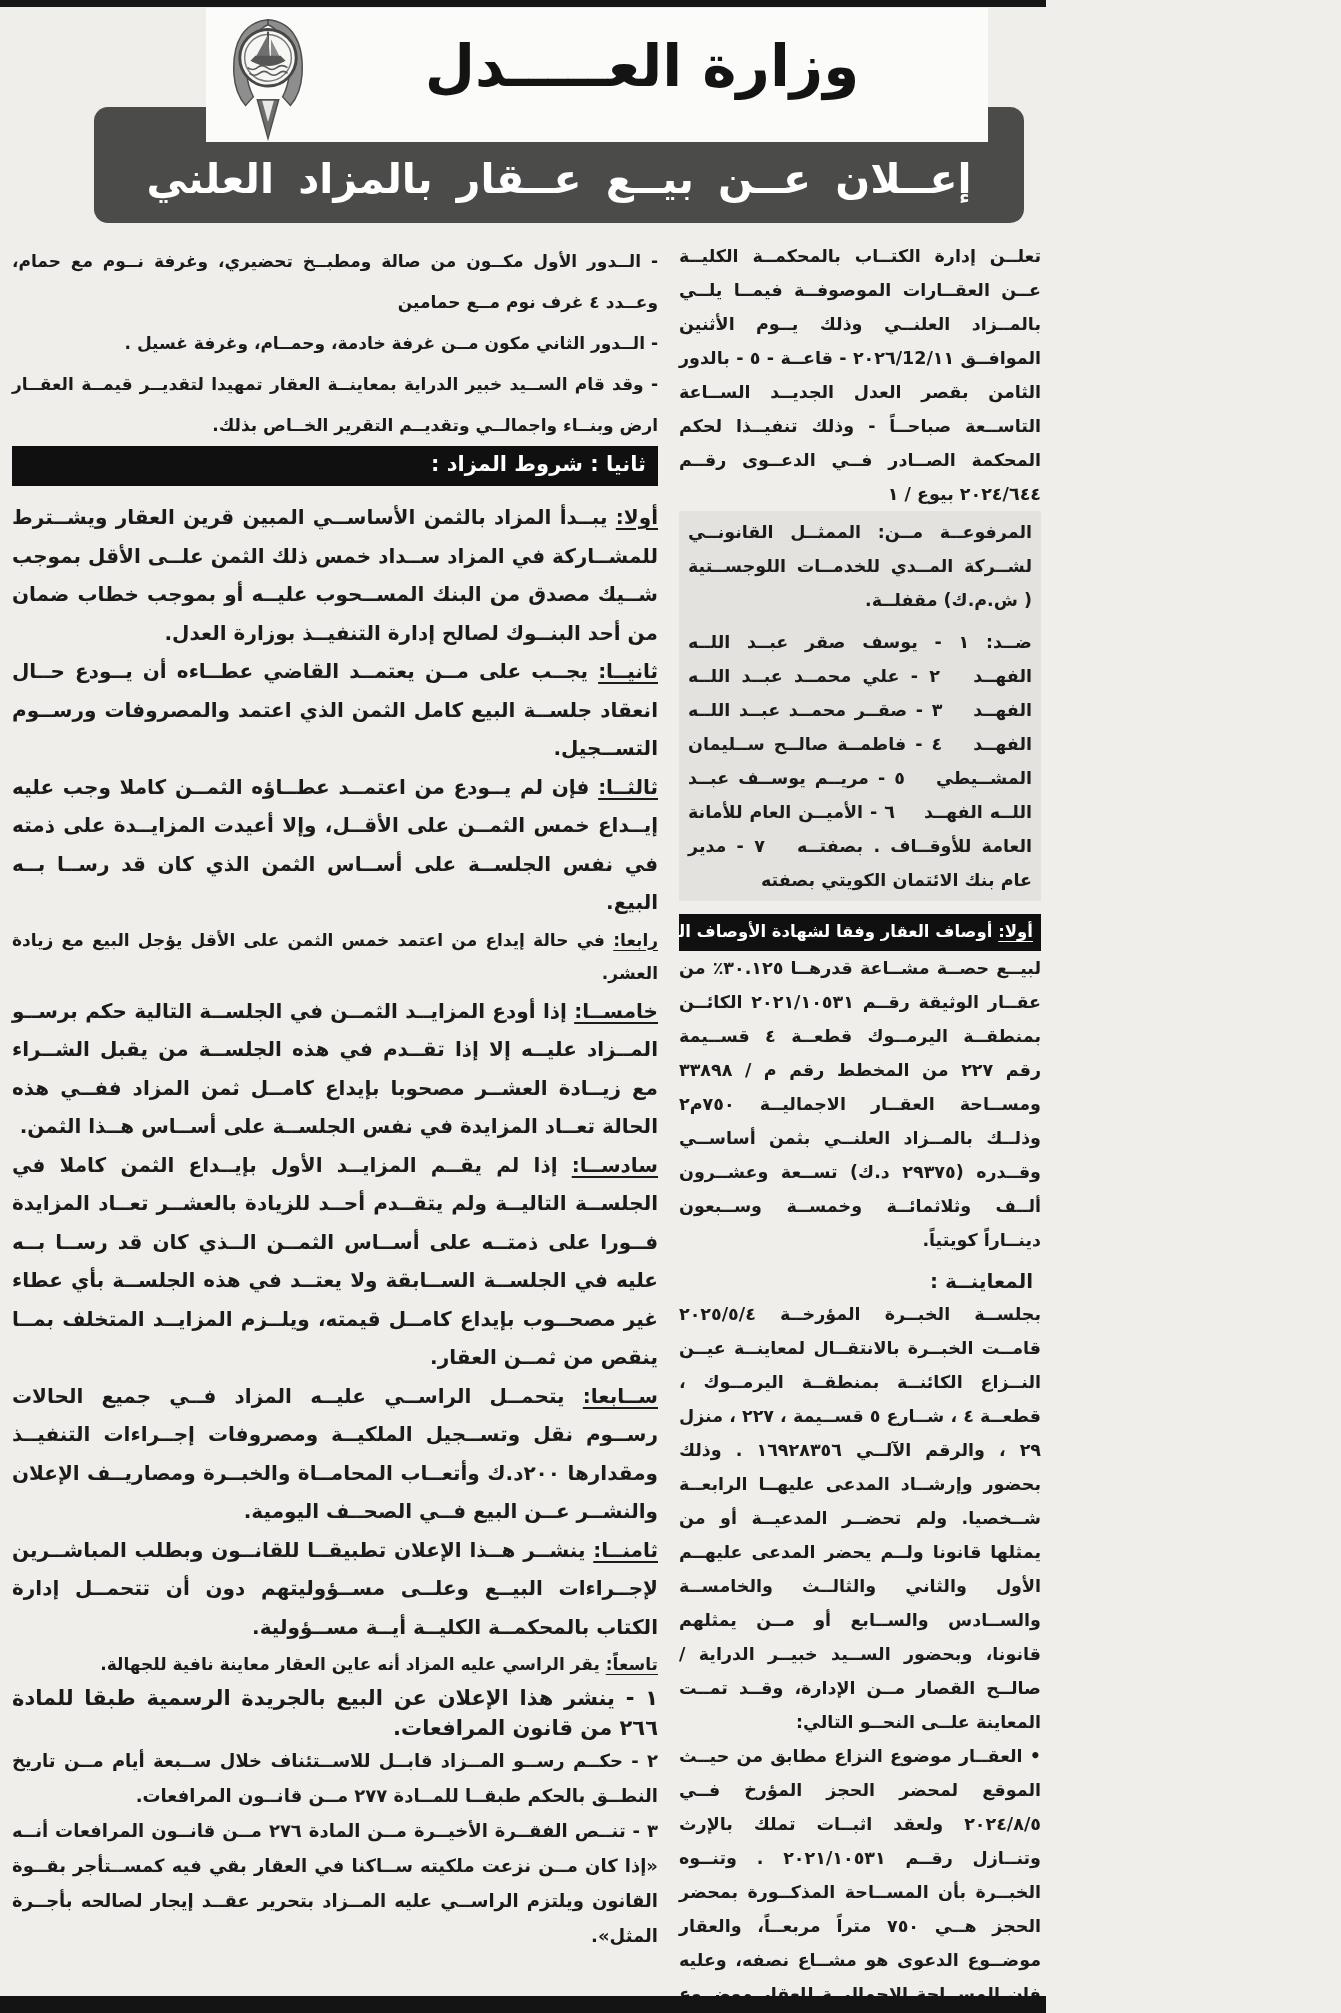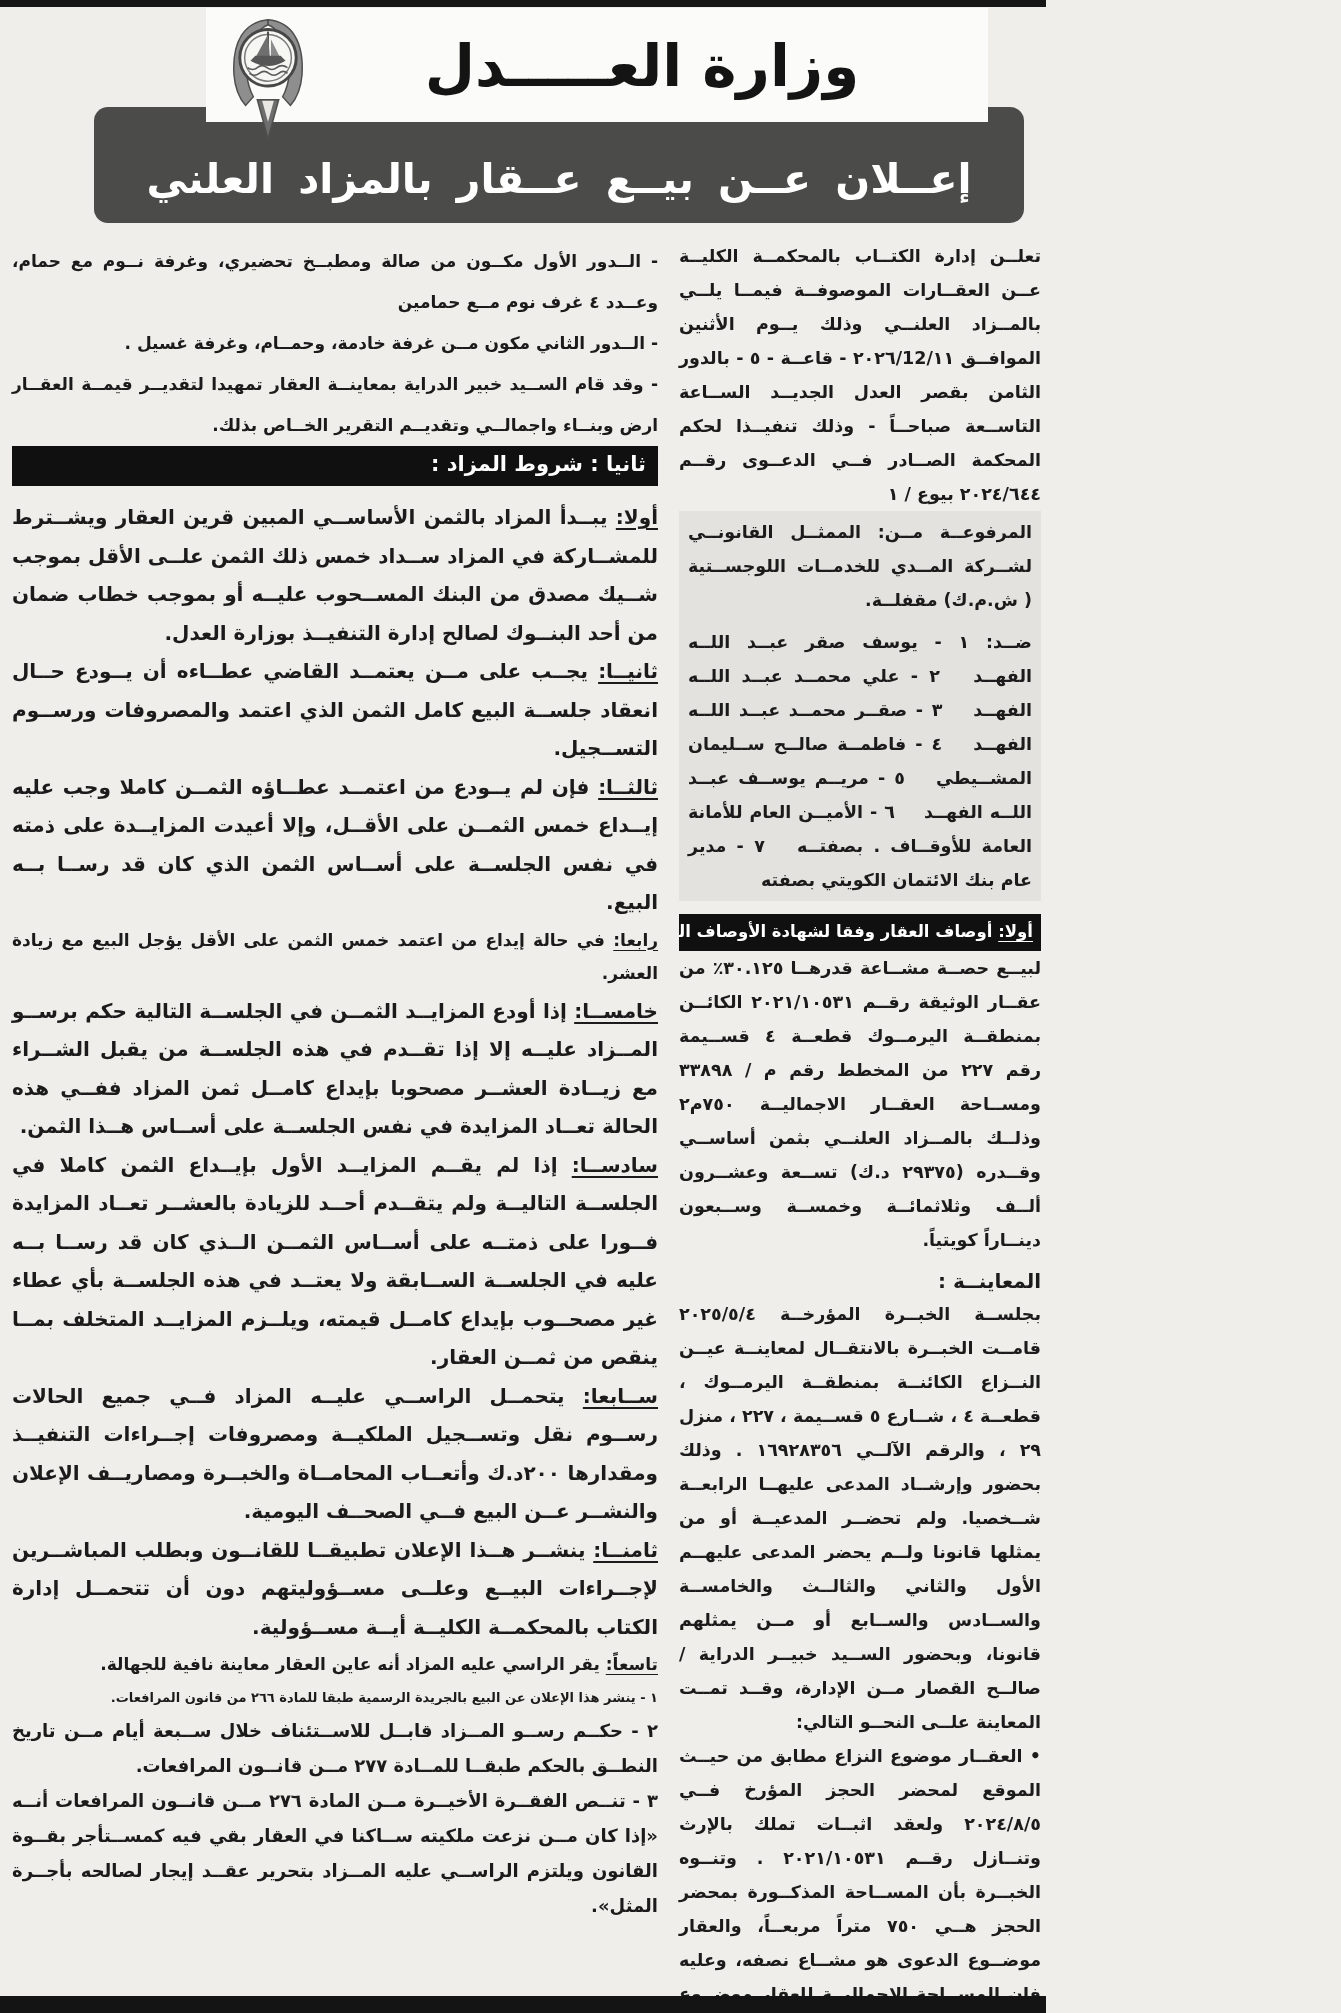--- a/index.html
+++ b/index.html
@@ -23,21 +23,21 @@
     background: #4b4b49; border-radius: 14px;
     display: flex; align-items: flex-end; justify-content: center;
     z-index: 1;
   }
   .banner-text {
     color: #ffffff; font-weight: bold; font-size: 41px; line-height: 1;
     padding-bottom: 23px; word-spacing: 10px; white-space: nowrap;
   }
   .ministry-box {
     position: absolute; left: 206px; top: 8px;
-    width: 782px; height: 114px;
+    width: 782px; height: 134px;
     background: #fbfbf9; z-index: 2;
   }
   .emblem {
     position: absolute; left: 16px; top: 6px;
     width: 92px; height: 146px; z-index: 3;
   }
   .ministry-title {
     position: absolute; left: 120px; right: 30px; top: 24px;
     text-align: center; font-size: 58px; font-weight: bold;
     letter-spacing: 0px; white-space: nowrap; color: #141414;
@@ -50,32 +50,32 @@
   .body { font-size: 17.5px; line-height: 34px; font-weight: bold; }
   .mt { margin-top: 8px; }
   .gray { background: #e3e2de; padding: 4px 9px; margin-top: 10px; }
   .def-item { margin-left: 22px; }
   .def-item:last-child { margin-left: 0; }
 
   .bar { background: #101010; color: #fff; font-weight: bold; }
   .bar-right { margin-top: 13px; padding: 8px 8px 10px; font-size: 16.5px; white-space: nowrap; overflow: hidden; }
   .bar-lead, .lead { text-decoration: underline; text-underline-offset: 4px; }
 
-  .subhead { font-size: 20px; font-weight: bold; margin: 12px 0 4px; }
+  .subhead { font-size: 20px; font-weight: bold; margin: 12px 8px 4px; }
 
   .bodyL { font-size: 17px; line-height: 41px; font-weight: bold; }
   .bar-left { margin: 0 0 12px; padding: 6px 12px 10px; font-size: 21px; }
   .term { font-size: 20px; line-height: 38.5px; font-weight: bold; margin-bottom: 2px; }
   .term.small { font-size: 17px; line-height: 33px; margin: 2px 0; }
   .notice-bar {
     background: #5e5e5c; color: #fff; padding: 5px 14px 9px;
     font-size: 22px; font-weight: bold; margin: 12px 0 14px;
   }
   .note { font-size: 18px; line-height: 35px; font-weight: bold; margin-bottom: 4px; }
-  .note.small { font-size: 13px; line-height: 30px; }
+  .note.small { font-size: 21px; line-height: 30px; }
   .bottom-rule {
     position: absolute; left: 0; top: 1996px;
     width: 1046px; height: 17px; background: #141414;
   }
 </style>
 </head>
 <body>
 
 <div class="page">
 

